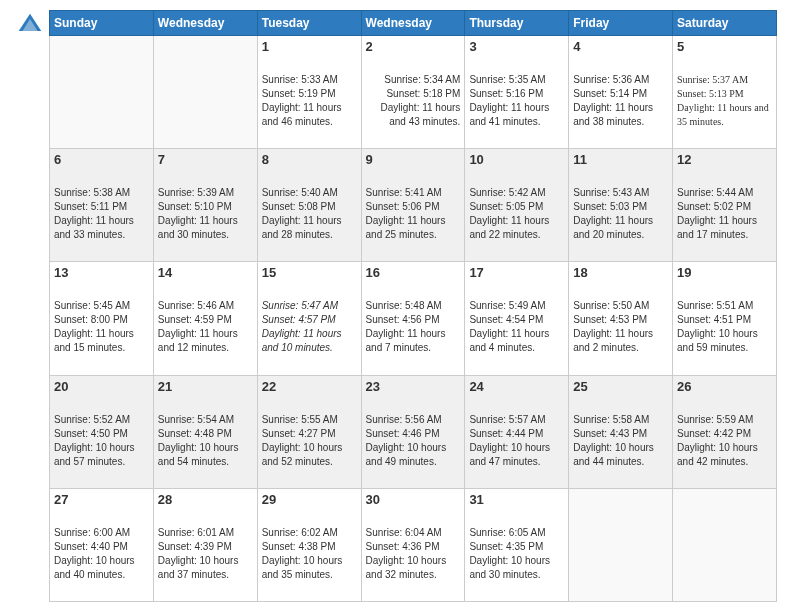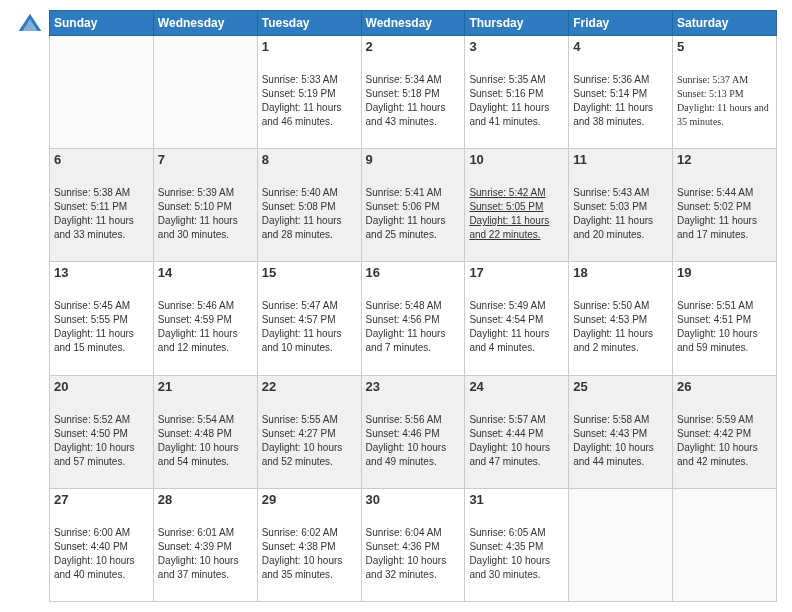--- a/index.html
+++ b/index.html
@@ -144,21 +144,21 @@
           <td class="empty"></td>
           <td class="empty"></td>
           <td>
             <span class="day-number">1</span>
             <div class="day-info" style="white-space: pre-line;">Sunrise: 5:33 AM
 Sunset: 5:19 PM
 Daylight: 11 hours and 46 minutes.</div>
           </td>
           <td>
             <span class="day-number">2</span>
-            <div class="day-info" style="white-space: pre-line;">Sunrise: 5:34 AM
+            <div class="day-info" style="white-space: pre-line; text-align: right;">Sunrise: 5:34 AM
 Sunset: 5:18 PM
 Daylight: 11 hours and 43 minutes.</div>
           </td>
           <td>
             <span class="day-number">3</span>
             <div class="day-info" style="white-space: pre-line;">Sunrise: 5:35 AM
 Sunset: 5:16 PM
 Daylight: 11 hours and 41 minutes.</div>
           </td>
           <td>
@@ -194,53 +194,53 @@
 Daylight: 11 hours and 28 minutes.</div>
           </td>
           <td>
             <span class="day-number">9</span>
             <div class="day-info" style="white-space: pre-line;">Sunrise: 5:41 AM
 Sunset: 5:06 PM
 Daylight: 11 hours and 25 minutes.</div>
           </td>
           <td>
             <span class="day-number">10</span>
-            <div class="day-info" style="white-space: pre-line; text-decoration: underline;">Sunrise: 5:42 AM
+            <div class="day-info" style="white-space: pre-line;">Sunrise: 5:42 AM
 Sunset: 5:05 PM
 Daylight: 11 hours and 22 minutes.</div>
           </td>
           <td>
             <span class="day-number">11</span>
             <div class="day-info" style="white-space: pre-line;">Sunrise: 5:43 AM
 Sunset: 5:03 PM
 Daylight: 11 hours and 20 minutes.</div>
           </td>
           <td>
             <span class="day-number">12</span>
             <div class="day-info" style="white-space: pre-line;">Sunrise: 5:44 AM
 Sunset: 5:02 PM
 Daylight: 11 hours and 17 minutes.</div>
           </td>
         </tr>
         <tr>
           <td>
             <span class="day-number">13</span>
             <div class="day-info" style="white-space: pre-line;">Sunrise: 5:45 AM
-Sunset: 5:55 PM
+Sunset: 8:00 PM
 Daylight: 11 hours and 15 minutes.</div>
           </td>
           <td>
             <span class="day-number">14</span>
             <div class="day-info" style="white-space: pre-line;">Sunrise: 5:46 AM
 Sunset: 4:59 PM
 Daylight: 11 hours and 12 minutes.</div>
           </td>
           <td>
             <span class="day-number">15</span>
-            <div class="day-info" style="white-space: pre-line;">Sunrise: 5:47 AM
+            <div class="day-info" style="white-space: pre-line; font-style: italic;">Sunrise: 5:47 AM
 Sunset: 4:57 PM
 Daylight: 11 hours and 10 minutes.</div>
           </td>
           <td>
             <span class="day-number">16</span>
             <div class="day-info" style="white-space: pre-line;">Sunrise: 5:48 AM
 Sunset: 4:56 PM
 Daylight: 11 hours and 7 minutes.</div>
           </td>
           <td>

